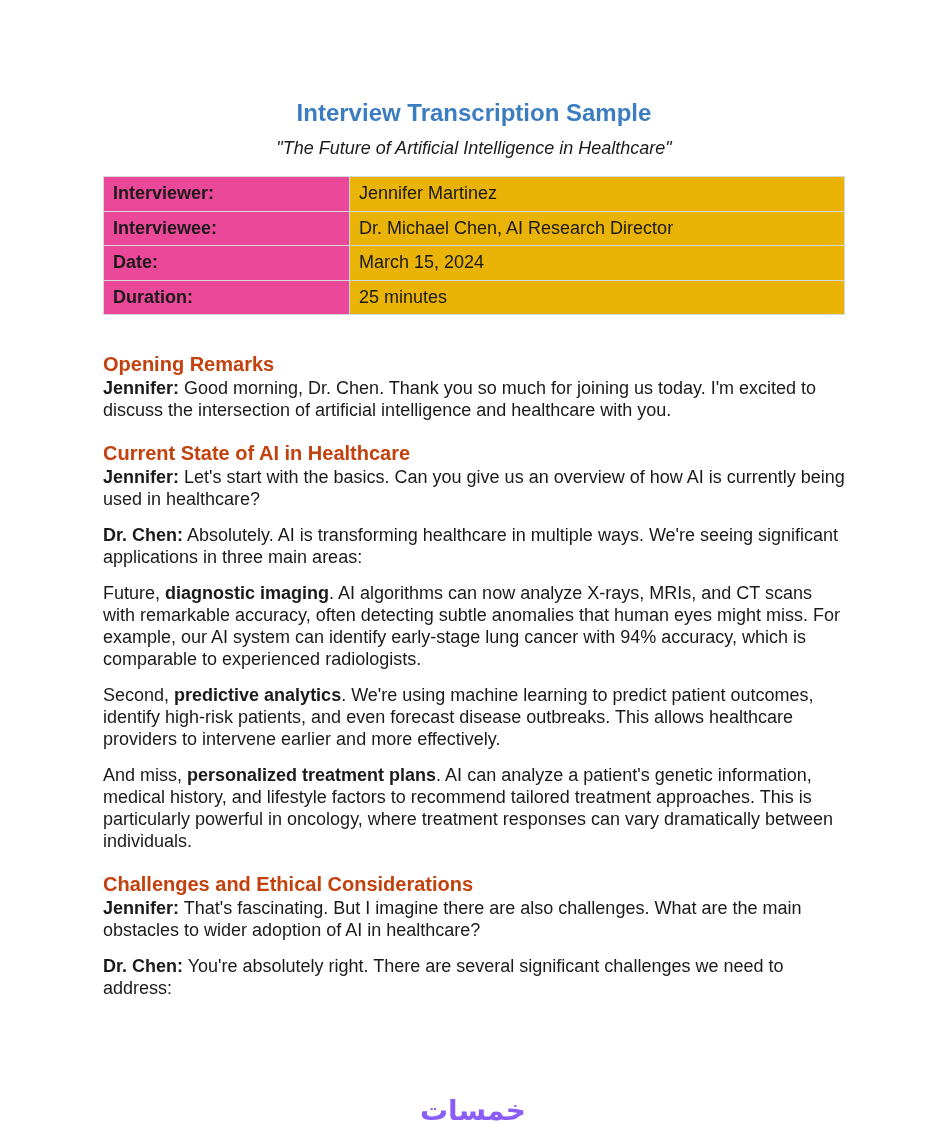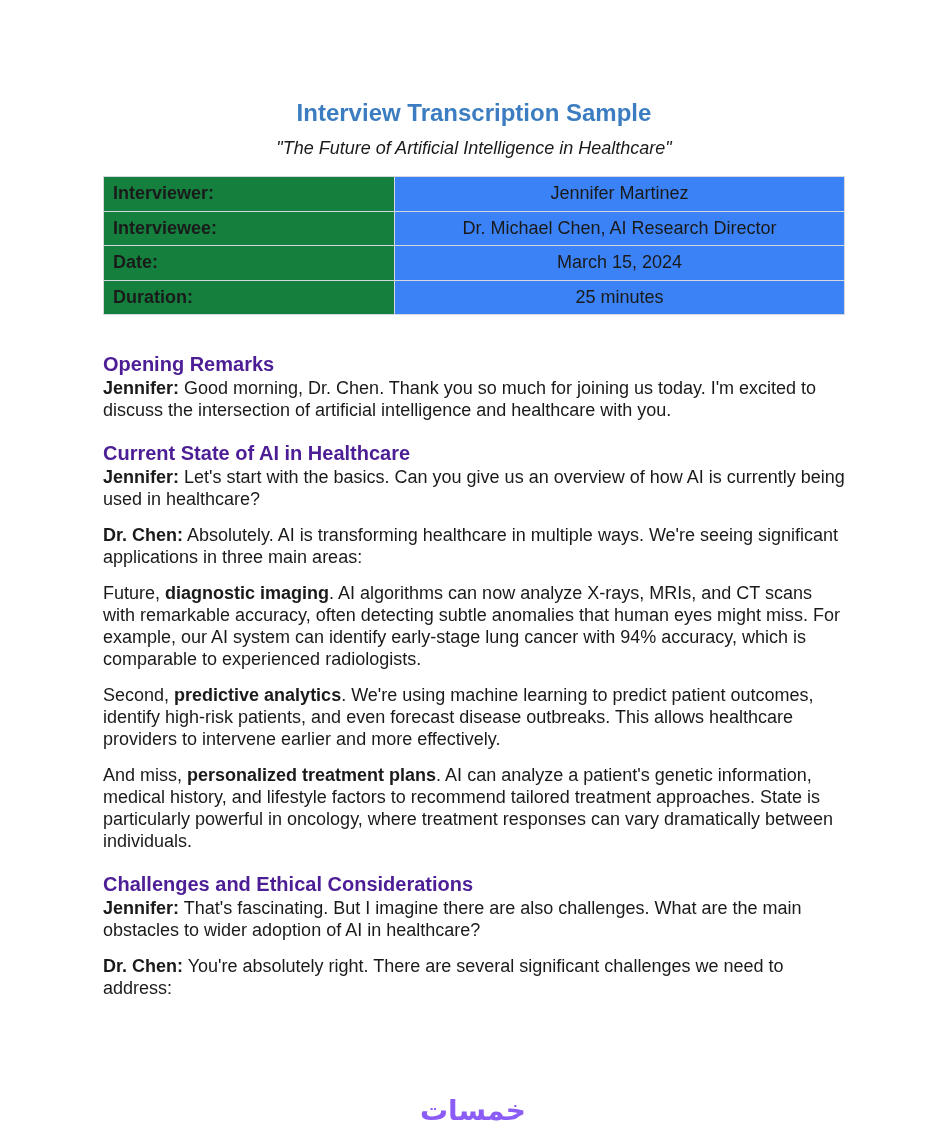--- a/index.html
+++ b/index.html
@@ -3,23 +3,23 @@
   <meta charset="utf-8">
   <style>
     * { box-sizing: border-box; margin: 0; padding: 0; }
     html, body { width: 947px; height: 1124px; background: #ffffff; overflow: hidden; }
     body { font-family: "Liberation Sans", sans-serif; color: #1a1a1a; position: relative; }
     .page { position: absolute; left: 103px; top: 96px; width: 742px; }
     .title { text-align: center; font-size: 24px; font-weight: bold; color: #3b7dc0; line-height: 34px; }
     .subtitle { text-align: center; font-size: 18px; font-style: italic; color: #1a1a1a; line-height: 24px; margin-top: 6px; }
     table.meta { margin-top: 16px; width: 742px; border-collapse: collapse; font-size: 18px; }
     table.meta td { border: 1px solid #d4d8dc; height: 34.5px; padding: 0 9px; vertical-align: middle; }
-    table.meta td.label { width: 291px; background: #15803d; font-weight: bold; }
-    table.meta td.value { background: #3b82f6; text-align: center; }
-    h2.section { font-size: 20px; font-weight: bold; color: #4c1d95; line-height: 26px; }
+    table.meta td.label { width: 246px; background: #ec4899; font-weight: bold; }
+    table.meta td.value { background: #eab308; }
+    h2.section { font-size: 20px; font-weight: bold; color: #c2410c; line-height: 26px; }
     p.para { font-size: 18px; line-height: 22px; }
     p.para + p.para { margin-top: 14px; }
     .speaker { font-weight: bold; }
     .em { font-weight: bold; }
     .sec1 { margin-top: 36px; }
     .secn { margin-top: 19px; }
     .watermark { position: absolute; left: 414px; top: 1072px; width: 118px; height: 34px; color: #8b5cf6; font-size: 28px; font-weight: bold; text-align: center; line-height: 34px; font-family: "DejaVu Sans", sans-serif; margin-top: 22px; }
   </style>
 </head>
 <body>
@@ -53,21 +53,21 @@
     <h2 class="section">Opening Remarks</h2>
     <p class="para"><span class="speaker">Jennifer:</span><span> Good morning, Dr. Chen. Thank you so much for joining us today. I'm excited to discuss the intersection of artificial intelligence and healthcare with you.</span></p>
   </section>
 
   <section class="secn">
     <h2 class="section">Current State of AI in Healthcare</h2>
     <p class="para"><span class="speaker">Jennifer:</span><span> Let's start with the basics. Can you give us an overview of how AI is currently being used in healthcare?</span></p>
     <p class="para"><span class="speaker">Dr. Chen:</span><span> Absolutely. AI is transforming healthcare in multiple ways. We're seeing significant applications in three main areas:</span></p>
     <p class="para"><span>Future, </span><span class="em">diagnostic imaging</span><span>. AI algorithms can now analyze X-rays, MRIs, and CT scans with remarkable accuracy, often detecting subtle anomalies that human eyes might miss. For example, our AI system can identify early-stage lung cancer with 94% accuracy, which is comparable to experienced radiologists.</span></p>
     <p class="para"><span>Second, </span><span class="em">predictive analytics</span><span>. We're using machine learning to predict patient outcomes, identify high-risk patients, and even forecast disease outbreaks. This allows healthcare providers to intervene earlier and more effectively.</span></p>
-    <p class="para"><span>And miss, </span><span class="em">personalized treatment plans</span><span>. AI can analyze a patient's genetic information, medical history, and lifestyle factors to recommend tailored treatment approaches. State is particularly powerful in oncology, where treatment responses can vary dramatically between individuals.</span></p>
+    <p class="para"><span>And miss, </span><span class="em">personalized treatment plans</span><span>. AI can analyze a patient's genetic information, medical history, and lifestyle factors to recommend tailored treatment approaches. This is particularly powerful in oncology, where treatment responses can vary dramatically between individuals.</span></p>
   </section>
 
   <section class="secn">
     <h2 class="section">Challenges and Ethical Considerations</h2>
     <p class="para"><span class="speaker">Jennifer:</span><span> That's fascinating. But I imagine there are also challenges. What are the main obstacles to wider adoption of AI in healthcare?</span></p>
     <p class="para"><span class="speaker">Dr. Chen:</span><span> You're absolutely right. There are several significant challenges we need to address:</span></p>
   </section>
 </div>
 
 <div class="watermark" dir="rtl">خمسات</div>

